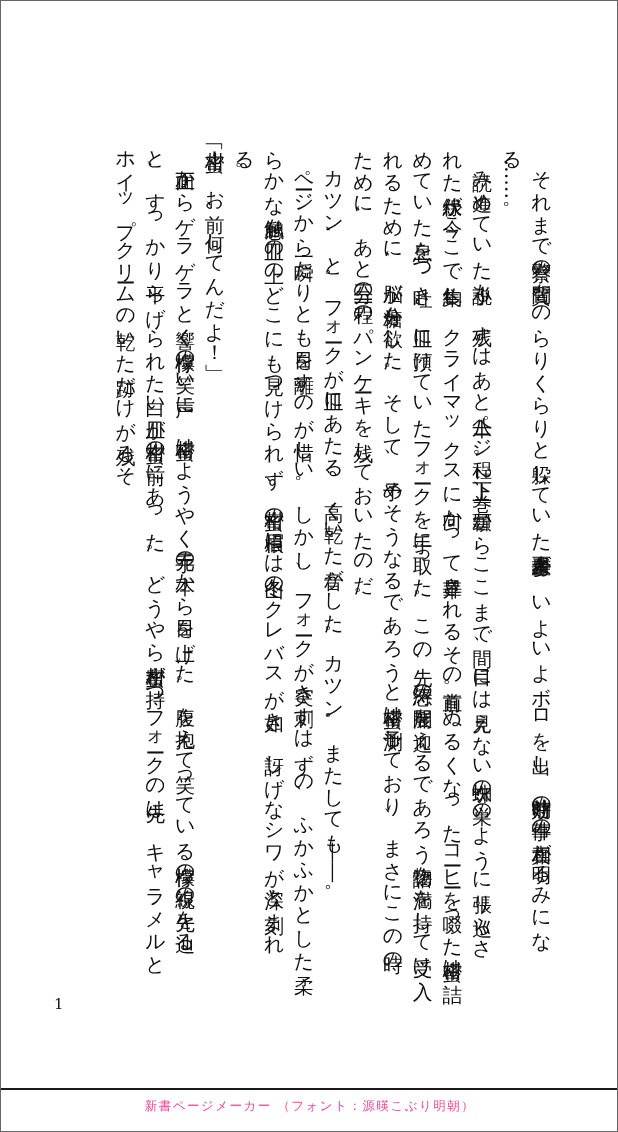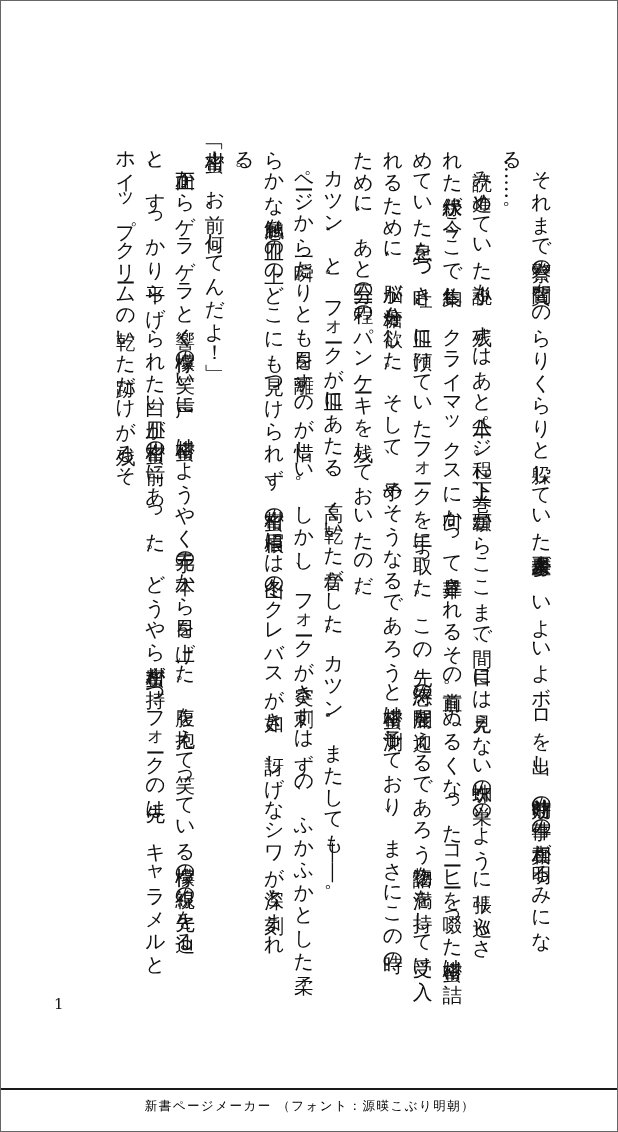--- a/index.html
+++ b/index.html
@@ -50,21 +50,21 @@
     border-top: 2px solid #1a1a1a;
   }
   .footer-caption {
     position: absolute;
     left: 0;
     top: 1097px;
     width: 618px;
     text-align: center;
     font-size: 12.5px;
     letter-spacing: 1.5px;
-    color: #000000;
+    color: #ec4899;
   }
 </style>
 </head>
 <body>
 
 <div class="page">
 
   <div class="text-block">
     <p>　それまで警察の質問をのらりくらりと躱していた重要参考人が、いよいよボロを出し、時効寸前の事件の真相が明るみになる……。</p>
     <p>　読み進めていた小説も、残すはあと八十ページ程。上下2巻、冒頭からここまで間、目には見えない蜘蛛の巣のように張り巡らされた伏線が今ここで集約し、クライマックスに向かって昇華されるその直前。ぬるくなったコーヒーを啜った蜜柑は詰めていた息を一つ吐き、皿に預けていたフォークを手に取った。この先、怒涛の展開を迎えるであろう物語を満を持して受け入れるために、脳が糖分を欲した。そして、予めそうなるであろうと蜜柑は予測しており、まさにこの時のために、あと三分の一程のパンケーキを残しておいたのだ。</p>

